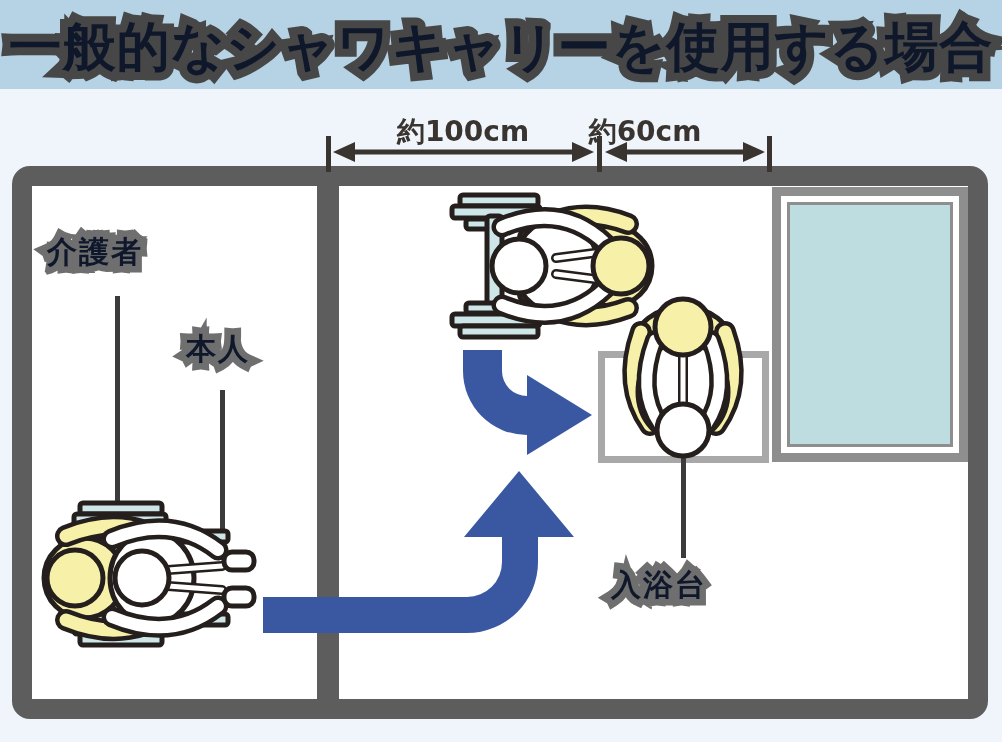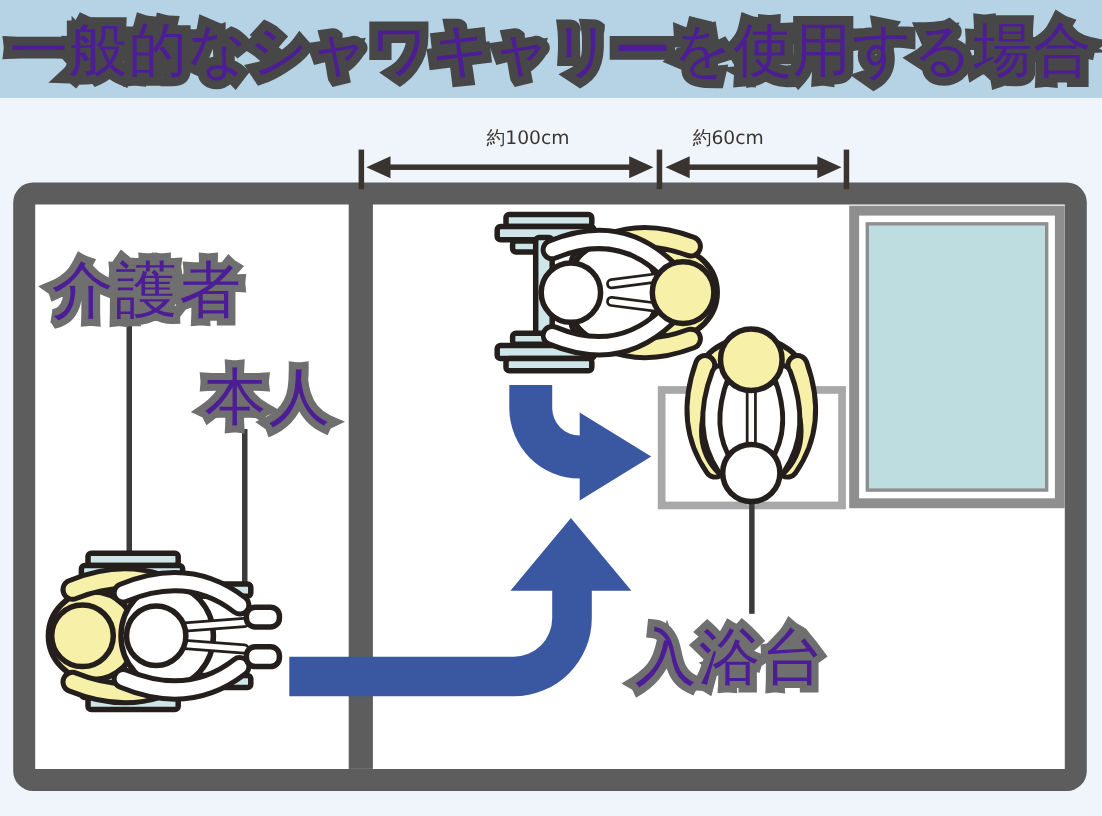--- a/index.html
+++ b/index.html
@@ -3,37 +3,37 @@
 <meta charset="utf-8">
 <style>
   html,body{margin:0;padding:0;}
   .stage{
     position:relative;width:1002px;height:742px;overflow:hidden;
     background:var(--page-bg,#eff5fa);
     font-family:"DejaVu Sans","Liberation Sans",sans-serif;
   }
   
   .title-band{position:absolute;left:0;top:0;width:1002px;height:89px;background:var(--title-band,#b6d3e6);}
-  .outlined{position:absolute;z-index:0;color:#4c1d95;font-weight:normal;white-space:nowrap;line-height:1;}
+  .outlined{position:absolute;z-index:0;color:#0f172a;font-weight:bold;white-space:nowrap;line-height:1;}
   .outlined::before{
     content:attr(data-text);position:absolute;left:0;top:0;z-index:-1;
     color:var(--label-outline,#6f6f6f);
     -webkit-text-stroke:13px var(--label-outline,#6f6f6f);
   }
   .title{left:50%;top:46px;transform:translate(-50%,-50%);font-size:53px;letter-spacing:1px;}
   .title::before{color:var(--title-outline,#474747);-webkit-text-stroke:16px var(--title-outline,#474747);}
   
-  .room-label{font-size:56px;letter-spacing:2px;text-align:center;}
+  .room-label{font-size:30px;letter-spacing:2px;text-align:center;}
   .lbl-caregiver{left:47px;top:237px;}
   .lbl-person{left:186px;top:334px;}
-  .lbl-platform{left:577px;top:570px;}
+  .lbl-platform{left:611px;top:570px;}
   
   .dim-label{
     position:absolute;transform:translateX(-50%);top:118px;
-    font-size:17px;font-weight:normal;color:var(--dim-ink,#3a3431);white-space:nowrap;line-height:1;margin-left:17px;
+    font-size:28px;font-weight:bold;color:var(--dim-ink,#3a3431);white-space:nowrap;line-height:1;
   }
   
   .outer-wall{
     position:absolute;left:12px;top:166px;width:976px;height:553px;box-sizing:border-box;
     border:20px solid var(--wall,#5d5d5d);border-radius:18px;background:#fff;
   }
   .divider-wall{position:absolute;left:317px;top:184px;width:22px;height:515px;background:var(--wall,#5d5d5d);}
   .bathtub{
     position:absolute;left:772px;top:187px;width:196px;height:275px;box-sizing:border-box;
     border:9px solid var(--bath-frame,#8e8e8e);background:#fff;padding:6px;

